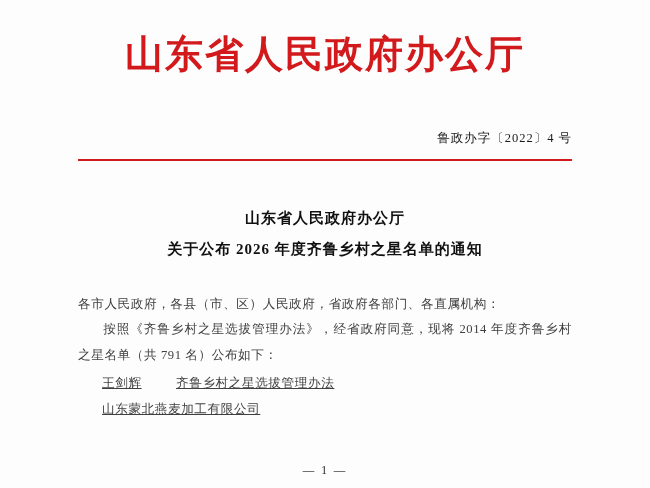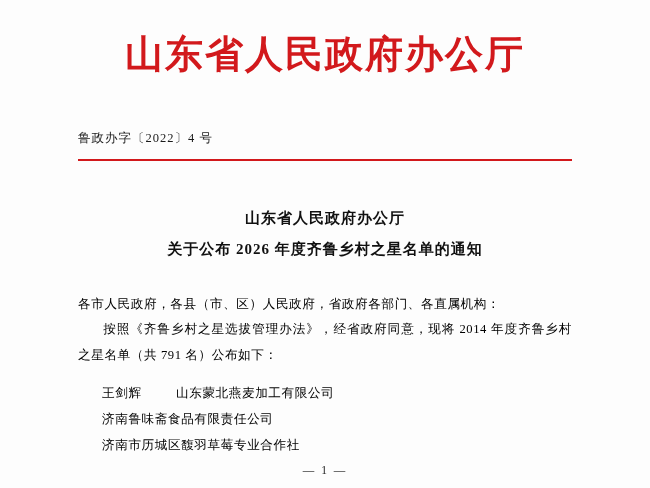--- a/index.html
+++ b/index.html
@@ -32,21 +32,21 @@
     font-size: 38px;
     font-weight: bold;
     letter-spacing: 2px;
     font-family: "DejaVu Serif", "Liberation Serif", serif;
     line-height: 1.25;
     white-space: nowrap;
   }
 
   
   .doc-number {
-    text-align: left;
+    text-align: right;
     font-size: 12.5px;
     color: #1a1a1a;
     letter-spacing: 1px;
     margin-top: 52px;
   }
 
   
   .red-rule {
     margin-top: 12px;
     height: 2px;
@@ -64,34 +64,35 @@
     font-weight: bold;
     color: #111;
     letter-spacing: 1px;
     line-height: 2.1;
   }
 
   
   .body-block {
     margin-top: 26px;
     font-size: 12.6px;
-    color: #000000;
+    color: #404040;
     line-height: 2.05;
     letter-spacing: 0.6px;
   }
   .para {
     text-align: justify;
   }
   .indent {
     text-indent: 2em;
   }
 
   
   .name-list {
-    margin-top: 12px;
+    margin-top: 2px;
+    text-decoration: underline;
   }
   .name-row {
     display: flex;
     text-indent: 0;
     line-height: 2.05;
   }
   .name-row .person {
     width: 74px;
     flex: 0 0 74px;
     letter-spacing: 0.6px;
@@ -134,26 +135,25 @@
     <div class="title-line">关于公布 2026 年度齐鲁乡村之星名单的通知</div>
   </div>
 
   <div class="body-block">
     <div class="para">各市人民政府，各县（市、区）人民政府，省政府各部门、各直属机构：</div>
     <div class="para indent">按照《齐鲁乡村之星选拔管理办法》，经省政府同意，现将 2014 年度齐鲁乡村之星名单（共 791 名）公布如下：</div>
 
     <div class="name-list name-list-inner">
       <div class="name-row">
         <span class="person">王剑辉</span>
+        <span class="org">齐鲁乡村之星选拔管理办法</span>
+      </div>
+      <div class="name-row">
         <span class="org">山东蒙北燕麦加工有限公司</span>
       </div>
       <div class="name-row">
-        <span class="org">济南鲁味斋食品有限责任公司</span>
-      </div>
-      <div class="name-row">
-        <span class="org">济南市历城区馥羽草莓专业合作社</span>
       </div>
     </div>
   </div>
 
   <div class="page-footer">— 1 —</div>
 
 </div>
 
 </body></html>

